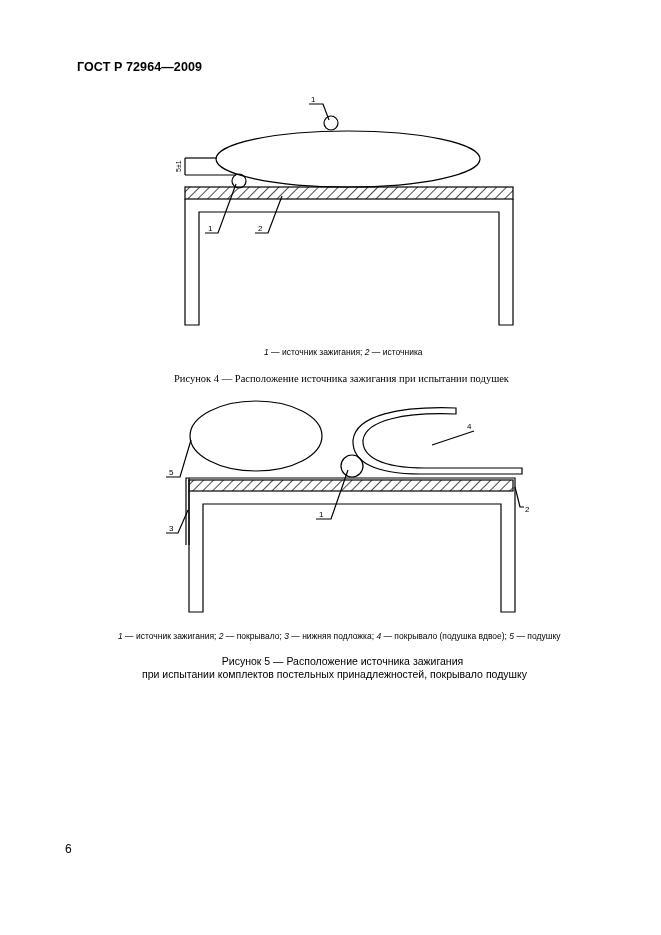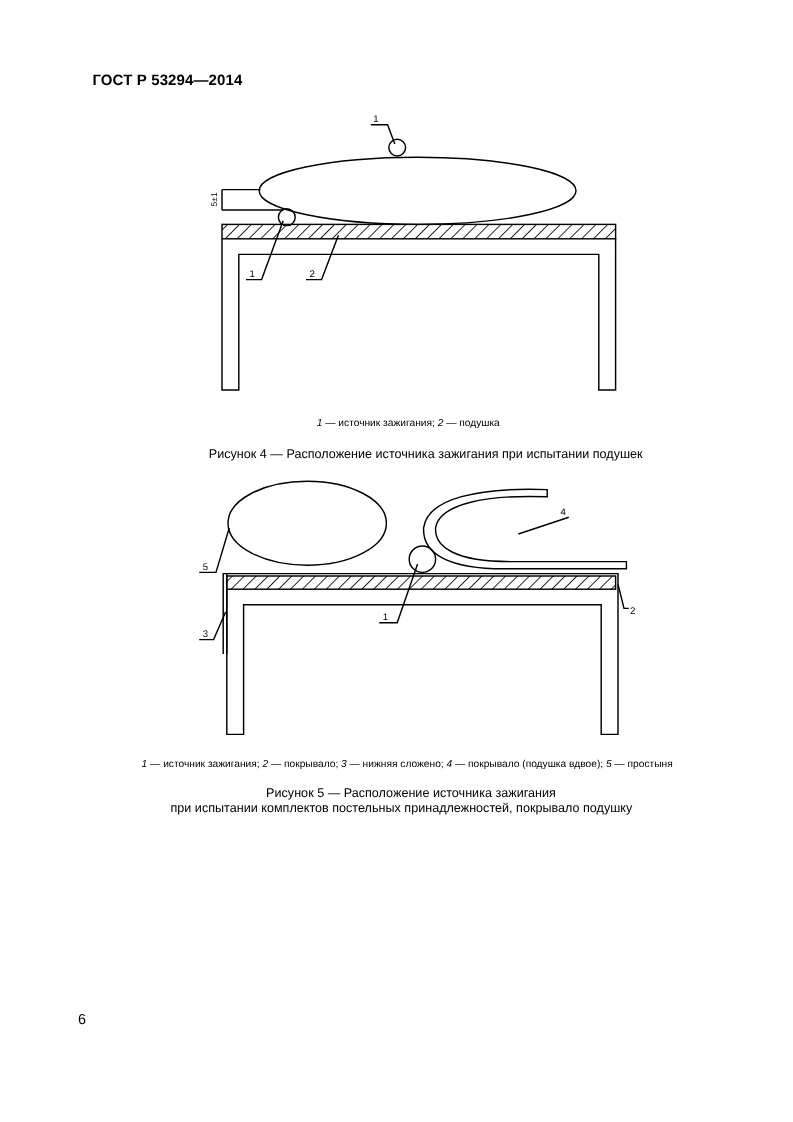--- a/index.html
+++ b/index.html
@@ -8,21 +8,21 @@
   .fig { position:absolute; left:0; top:0; }
   .legend { position:absolute; font-size:8.5px; white-space:nowrap; }
   .legend i { font-style:italic; }
   .caption { position:absolute; font-size:10.5px; white-space:nowrap; text-align:center; }
   .pagenum { position:absolute; left:65px; top:842px; font-size:12px; }
   svg text { font-family:"Liberation Sans", sans-serif; }
 </style>
 </head>
 <body>
 
-<div class="header">ГОСТ Р 53294—2014</div>
+<div class="header">ГОСТ Р 72964—2009</div>
 
 <svg class="fig" width="661" height="935" viewBox="0 0 661 935">
   <defs>
     <pattern id="hatch" patternUnits="userSpaceOnUse" width="7" height="7" patternTransform="rotate(45)">
       <line x1="0" y1="0" x2="0" y2="7" stroke="#000" stroke-width="1.4"></line>
     </pattern>
   </defs>
   <g fill="none" stroke="#000" stroke-width="1.2">
 
     <ellipse cx="348" cy="159" rx="132" ry="28"></ellipse>
@@ -74,25 +74,25 @@
   <g font-size="8" fill="#000">
     <text x="169" y="475">5</text>
     <text x="169" y="531">3</text>
     <text x="319" y="517">1</text>
     <text x="467" y="429">4</text>
     <text x="525" y="512">2</text>
   </g>
 </svg>
 
 <div class="legend" style="left:264px; top:347px;">
-  <i>1</i><span> — источник зажигания; </span><i>2</i><span> — подушка</span>
+  <i>1</i><span> — источник зажигания; </span><i>2</i><span> — источника</span>
 </div>
-<div class="caption" style="left:174px; top:373px;">Рисунок 4 — Расположение источника зажигания при испытании подушек</div>
+<div class="caption" style="left:174px; top:373px;font-family:Liberation Serif, serif;">Рисунок 4 — Расположение источника зажигания при испытании подушек</div>
 
 <div class="legend" style="left:118px; top:631px;">
-  <i>1</i><span> — источник зажигания; </span><i>2</i><span> — покрывало; </span><i>3</i><span> — нижняя сложено; </span><i>4</i><span> — покрывало (подушка вдвое); </span><i>5</i><span> — простыня</span>
+  <i>1</i><span> — источник зажигания; </span><i>2</i><span> — покрывало; </span><i>3</i><span> — нижняя подложка; </span><i>4</i><span> — покрывало (подушка вдвое); </span><i>5</i><span> — подушку</span>
 </div>
 <div class="caption" style="left:0; width:661px; top:655px; line-height:13px;">
   <div style="padding-left:24px;">Рисунок 5 — Расположение источника зажигания</div>
   <div style="padding-left:8px;">при испытании комплектов постельных принадлежностей, покрывало подушку</div>
 </div>
 
 <div class="pagenum">6</div>
 
 </body></html>

